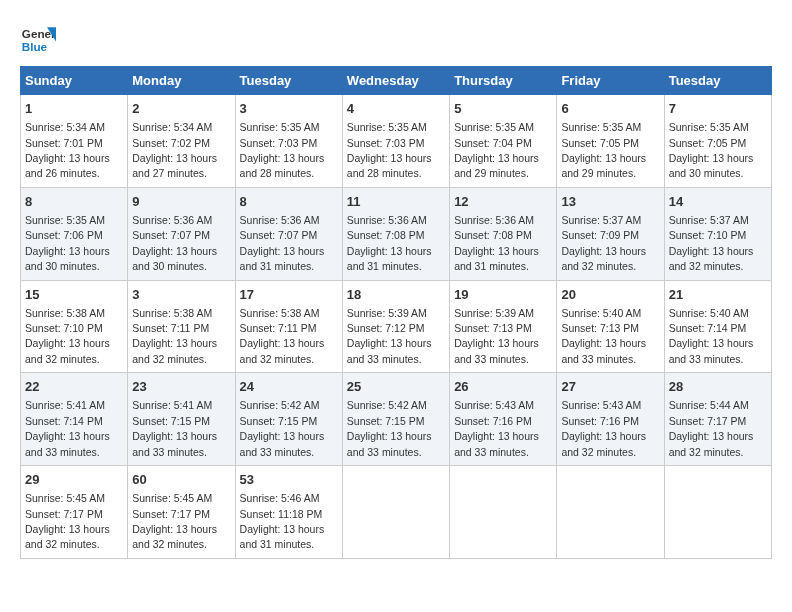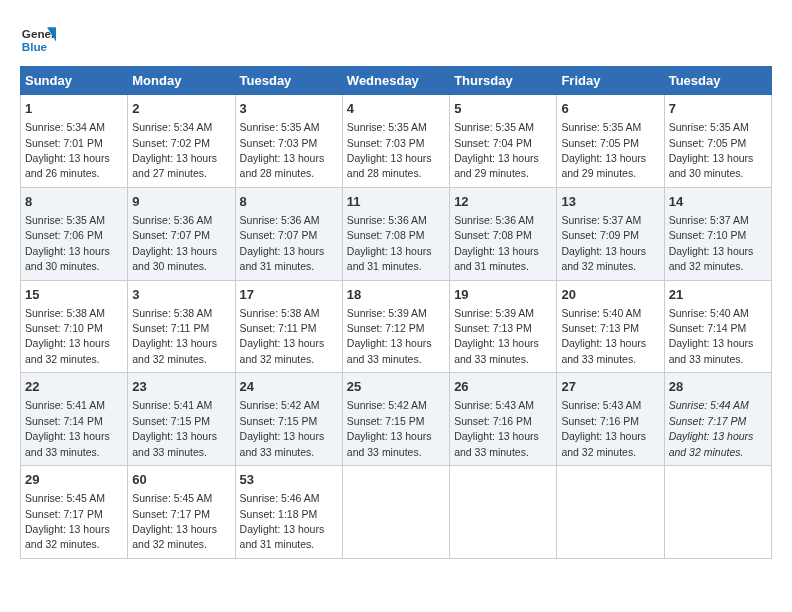--- a/index.html
+++ b/index.html
@@ -219,36 +219,36 @@
 Daylight: 13 hours
 and 33 minutes.</span></td>
         <td><span class="day-num">26</span><span class="day-info" style="white-space: pre-line;">Sunrise: 5:43 AM
 Sunset: 7:16 PM
 Daylight: 13 hours
 and 33 minutes.</span></td>
         <td><span class="day-num">27</span><span class="day-info" style="white-space: pre-line;">Sunrise: 5:43 AM
 Sunset: 7:16 PM
 Daylight: 13 hours
 and 32 minutes.</span></td>
-        <td><span class="day-num">28</span><span class="day-info" style="white-space: pre-line; font-style: italic;">Sunrise: 5:44 AM
+        <td><span class="day-num">28</span><span class="day-info" style="white-space: pre-line;">Sunrise: 5:44 AM
 Sunset: 7:17 PM
 Daylight: 13 hours
 and 32 minutes.</span></td>
       </tr>
       <tr>
         <td><span class="day-num">29</span><span class="day-info" style="white-space: pre-line;">Sunrise: 5:45 AM
 Sunset: 7:17 PM
 Daylight: 13 hours
 and 32 minutes.</span></td>
         <td><span class="day-num">60</span><span class="day-info" style="white-space: pre-line;">Sunrise: 5:45 AM
 Sunset: 7:17 PM
 Daylight: 13 hours
 and 32 minutes.</span></td>
         <td><span class="day-num">53</span><span class="day-info" style="white-space: pre-line;">Sunrise: 5:46 AM
-Sunset: 1:18 PM
+Sunset: 11:18 PM
 Daylight: 13 hours
 and 31 minutes.</span></td>
         <td class="empty"></td>
         <td class="empty"></td>
         <td class="empty"></td>
         <td class="empty"></td>
       </tr>
     </tbody>
 </table>
 

